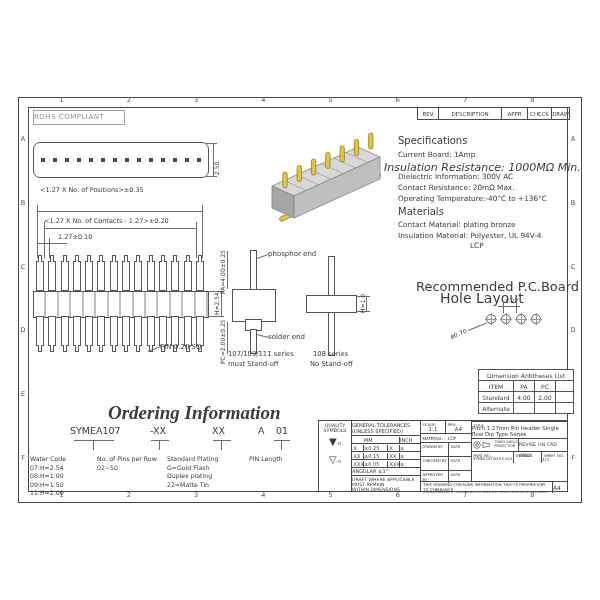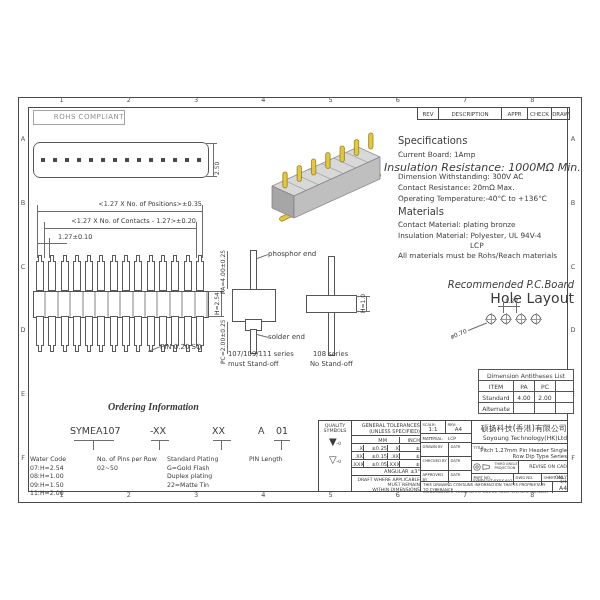--- a/index.html
+++ b/index.html
@@ -1,19 +1,19 @@
 <!DOCTYPE html>
 <html><head>
 <meta charset="utf-8">
 <style>
   html,body{margin:0;padding:0;background:#fff;}
   #sheet{position:relative;width:600px;height:600px;background:#ffffff;overflow:hidden;
          font-family:"DejaVu Sans",sans-serif;color:#3c3c3c;}
   .t{position:absolute;white-space:nowrap;line-height:1.25;color:#3c3c3c;}
-  .ctr{text-align:right;}
+  .ctr{text-align:left;}
   .vt{transform:rotate(-90deg);transform-origin:0 0;}
   .hl{position:absolute;height:1px;background:#6e6e6e;}
   .vl{position:absolute;width:1px;background:#6e6e6e;}
   .frame{position:absolute;border:1px solid #4a4a4a;}
   
   .zrow{position:absolute;display:flex;}
   .zrow span{flex:1;text-align:center;font-size:6.5px;color:#555;}
   .zcol{position:absolute;display:flex;flex-direction:column;}
   .zcol span{flex:1;display:flex;align-items:center;justify-content:center;font-size:6.5px;color:#555;}
   
@@ -164,30 +164,29 @@
     <use href="#tpin" transform="translate(75.6,53)"></use>
     <use href="#tpin" transform="translate(89.9,46.5)"></use>
     <use href="#tpin" transform="translate(104.2,40)"></use>
     <use href="#tpin" transform="translate(118.5,33.5)"></use>
     <use href="#tpin" transform="translate(132.8,27)"></use>
   </svg>
 
   <div class="t" style="left:398px;top:135px;font-size:10px;">Specifications</div>
   <div class="t" style="left:398px;top:150px;font-size:7.3px;">Current Board:  1Amp</div>
   <div class="t" style="left:384px;top:161px;font-size:11px;font-style:italic;">Insulation Resistance:  1000MΩ Min.</div>
-  <div class="t" style="left:398px;top:172px;font-size:7.3px;">Dimension Withstanding:  300V AC</div>
+  <div class="t" style="left:398px;top:172px;font-size:7.3px;">Dielectric Information:  300V AC</div>
   <div class="t" style="left:398px;top:183px;font-size:7.3px;">Contact Resistance:  20mΩ Max.</div>
   <div class="t" style="left:398px;top:194px;font-size:7.3px;">Operating Temperature:-40°C to +136°C</div>
   <div class="t" style="left:398px;top:206px;font-size:10px;">Materials</div>
   <div class="t" style="left:398px;top:220px;font-size:7.3px;">Contact Material: plating bronze</div>
   <div class="t" style="left:398px;top:231px;font-size:7.3px;">Insulation Material: Polyester, UL 94V-4</div>
   <div class="t" style="left:470px;top:241px;font-size:7.3px;">LCP</div>
-  <div class="t" style="left:398px;top:251px;font-size:7.3px;">All materials must be Rohs/Reach materials</div>
-
-  <div class="t ctr" style="left:40px;top:200px;width:162px;font-size:6.5px;">&lt;1.27 X No. of Positions&gt;±0.35</div>
+
+  <div class="t ctr" style="left:40px;top:186px;width:162px;font-size:6.5px;">&lt;1.27 X No. of Positions&gt;±0.35</div>
   <div class="hl" style="left:38px;top:211px;width:164px;"></div>
   <div class="t ctr" style="left:44px;top:217px;width:152px;font-size:6.5px;">&lt;1.27 X No. of Contacts - 1.27&gt;±0.20</div>
   <div class="hl" style="left:44px;top:228px;width:152px;"></div>
   <div class="t" style="left:58px;top:233px;font-size:6.5px;">1.27±0.10</div>
   <div class="hl" style="left:37px;top:243px;width:30px;"></div>
   <div class="vl" style="left:37px;top:205px;height:53px;"></div>
   <div class="vl" style="left:202px;top:205px;height:53px;"></div>
   <div class="vl" style="left:44px;top:222px;height:36px;"></div>
   <div class="vl" style="left:196px;top:222px;height:36px;"></div>
   <div class="vl" style="left:49px;top:238px;height:20px;"></div>
@@ -249,21 +248,21 @@
 
   <div class="sv-rect" style="left:328px;top:256px;width:5px;height:98px;"></div>
   <div class="sv-rect" style="left:306px;top:295px;width:49px;height:16px;"></div>
   <div class="hl" style="left:356px;top:296px;width:14px;"></div>
   <div class="hl" style="left:356px;top:311px;width:14px;"></div>
   <div class="vl" style="left:366px;top:296px;height:15px;"></div>
   <div class="t vt" style="left:359px;top:313px;font-size:6px;">H=1.0</div>
   <div class="t" style="left:313px;top:350px;font-size:6.8px;">108 series</div>
   <div class="t" style="left:310px;top:360px;font-size:6.8px;">No Stand-off</div>
 
-  <div class="t ctr" style="left:440px;top:279px;width:134px;font-size:10px;font-style:italic;">Recommended P.C.Board</div>
+  <div class="t ctr" style="left:416px;top:279px;width:134px;font-size:13px;">Recommended P.C.Board</div>
   <div class="t ctr" style="left:440px;top:290px;width:134px;font-size:14px;">Hole Layout</div>
   <div class="t" style="left:505px;top:297px;font-size:6px;">1.27</div>
   <div class="hl" style="left:498px;top:306px;width:22px;"></div>
   <div class="vl" style="left:503px;top:301px;height:12px;"></div>
   <div class="vl" style="left:516px;top:301px;height:12px;"></div>
   <div class="holes" style="left:486px;top:314px;">
       <div class="hole"></div>
       <div class="hole"></div>
       <div class="hole"></div>
       <div class="hole"></div>
@@ -288,21 +287,21 @@
       <div class="dc" style="flex:1;"></div>
     </div>
     <div class="drow">
       <div class="dc" style="width:34px;">Alternate</div>
       <div class="dc" style="width:20px;"></div>
       <div class="dc" style="width:20px;"></div>
       <div class="dc" style="flex:1;"></div>
     </div>
   </div>
 
-  <div class="t" style="left:108px;top:401px;font-size:10px;font-weight:bold;font-style:italic;font-family:'Liberation Serif',serif;">Ordering Information</div>
+  <div class="t" style="left:108px;top:401px;font-size:19px;font-weight:bold;font-style:italic;font-family:'Liberation Serif',serif;">Ordering Information</div>
   <div class="t" style="left:70px;top:425px;font-size:9.5px;">SYMEA107</div>
   <div class="t" style="left:150px;top:425px;font-size:9.5px;">-XX</div>
   <div class="t" style="left:212px;top:425px;font-size:9.5px;">XX</div>
   <div class="t" style="left:258px;top:425px;font-size:9.5px;">A</div>
   <div class="t" style="left:276px;top:425px;font-size:9.5px;">01</div>
   <div class="hl" style="left:74px;top:440px;width:40px;"></div>
   <div class="vl" style="left:93px;top:440px;height:10px;"></div>
   <div class="hl" style="left:151px;top:440px;width:18px;"></div>
   <div class="vl" style="left:159px;top:440px;height:10px;"></div>
   <div class="hl" style="left:213px;top:440px;width:18px;"></div>
@@ -388,24 +387,20 @@
         <div class="rowline flexr" style="height:12px;">
           <div class="rel brd-r" style="width:28px;">
               <span class="tinylbl">APPROVED BY</span>
             </div>
           <div class="rel" style="flex:1;">
               <span class="tinylbl">DATE</span>
             </div>
         </div>
       </div>
       <div style="flex:1;">
-        <div class="ctr" style="height:20px;">
-          <div style="font-size:8px;margin-top:2px;">硕扬科技(香港)有限公司</div>
-          <div style="font-size:6px;">Soyoung Technology(HK)Ltd</div>
-        </div>
         <div class="rel rowline ctr" style="height:17px;">
           <span class="tinylbl">TITLE</span>
           <div style="font-size:5.4px;margin-top:3px;">Pitch 1.27mm Pin Header Single</div>
           <div style="font-size:5.4px;">Row Dip Type Series</div>
         </div>
         <div class="rowline flexr" style="height:12px;">
           <div class="brd-r flexr" style="width:46px;align-items:center;justify-content:center;gap:2px;">
             <svg width="20" height="10" viewBox="0 0 22 12">
                 <circle cx="5" cy="6" r="4" fill="none" stroke="#444" stroke-width="0.8"></circle>
                 <circle cx="5" cy="6" r="1.6" fill="none" stroke="#444" stroke-width="0.8"></circle>

